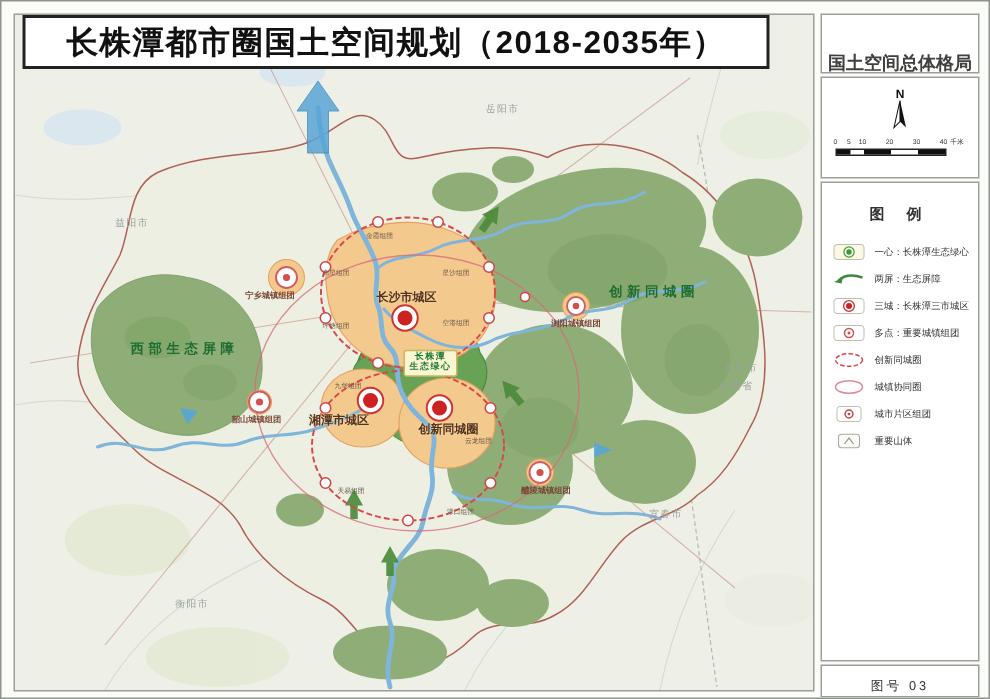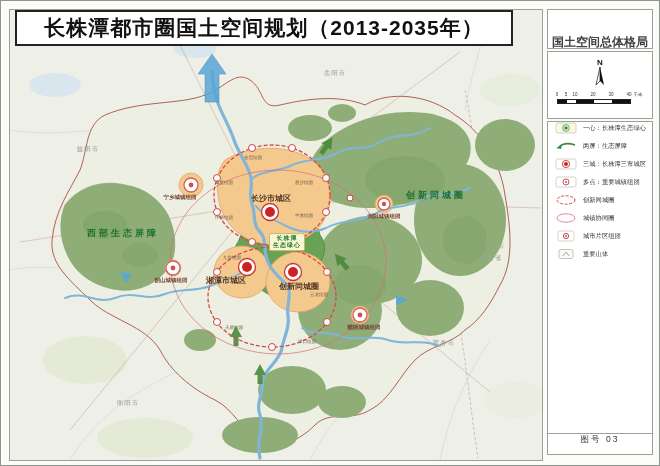--- a/index.html
+++ b/index.html
@@ -31,21 +31,21 @@
        justify-content:center;}
   .title-box div{font-size:21px;font-weight:bold;color:#111;letter-spacing:1px;}
 
   
   .side{position:absolute;left:546px;top:8px;width:106px;}
   .side-box{position:absolute;left:0;width:104px;background:#fff;border:1px solid #9aa09a;}
   .sb-title{top:0;height:38px;display:flex;align-items:center;justify-content:center;}
   .sb-title div{font-size:12px;font-weight:bold;color:#404040;text-align:right;width:96px;line-height:1.3;margin-top:44px;}
   .sb-compass{top:42px;height:66px;}
   .sb-legend{top:112px;height:318px;}
-  .sb-fig{top:424px;height:20px;display:flex;align-items:flex-start;justify-content:center;}
+  .sb-fig{top:434px;height:20px;display:flex;align-items:flex-end;justify-content:center;}
   .sb-fig div{font-size:8.5px;color:#333;letter-spacing:2px;}
 
   .legend-title{text-align:center;font-size:10px;font-weight:bold;color:#333;
        letter-spacing:6px;margin:14px 0 12px 0;}
   .legend-rows{display:flex;flex-direction:column;gap:6px;padding:0 6px;}
   .legend-row{display:flex;align-items:center;gap:5px;height:12px;}
   .legend-sym{width:24px;height:12px;flex:0 0 24px;display:flex;align-items:center;justify-content:center;}
   .legend-lab{font-size:6.3px;color:#333;white-space:nowrap;}
 
   .compass{position:absolute;left:0;top:4px;width:104px;text-align:center;}
@@ -245,21 +245,21 @@
 
     <div class="lbl lbl-neighbor" style="left:78px;top:139px">益阳市</div>
     <div class="lbl lbl-neighbor" style="left:325px;top:63px">岳阳市</div>
     <div class="lbl lbl-neighbor" style="left:484px;top:236px">九江市</div>
     <div class="lbl lbl-neighbor" style="left:481px;top:248px">江西省</div>
     <div class="lbl lbl-neighbor" style="left:434px;top:333px">宜春市</div>
     <div class="lbl lbl-neighbor" style="left:118px;top:393px">衡阳市</div>
   </div>
 
   <div class="title-box">
-    <div>长株潭都市圈国土空间规划（2013-2035年）</div>
+    <div>长株潭都市圈国土空间规划（2018-2035年）</div>
   </div>
 
   <div class="side">
 
     <div class="side-box sb-title">
       <div>国土空间总体格局规划图</div>
     </div>
 
     <div class="side-box sb-compass">
       <div class="compass">
@@ -281,20 +281,21 @@
         </div>
         <div class="bar">
           <i style="left:0;width:9px"></i>
           <i style="left:18px;width:18px"></i>
           <i style="left:54px;width:18px"></i>
         </div>
       </div>
     </div>
 
     <div class="side-box sb-legend">
+      <div class="legend-title">图 例</div>
       <div class="legend-rows">
 
         <div class="legend-row">
           <span class="legend-sym">
             <svg width="22" height="12">
                 <rect x="1" y="1" width="20" height="10" rx="2" fill="#fdf8e4" stroke="#b8b8a8" stroke-width="0.6"></rect>
             <circle cx="11" cy="6" r="3.4" fill="none" stroke="#3a9a3a" stroke-width="0.8"></circle>
                 <circle cx="11" cy="6" r="1.8" fill="#3a9a3a"></circle>
               </svg>
           </span>

